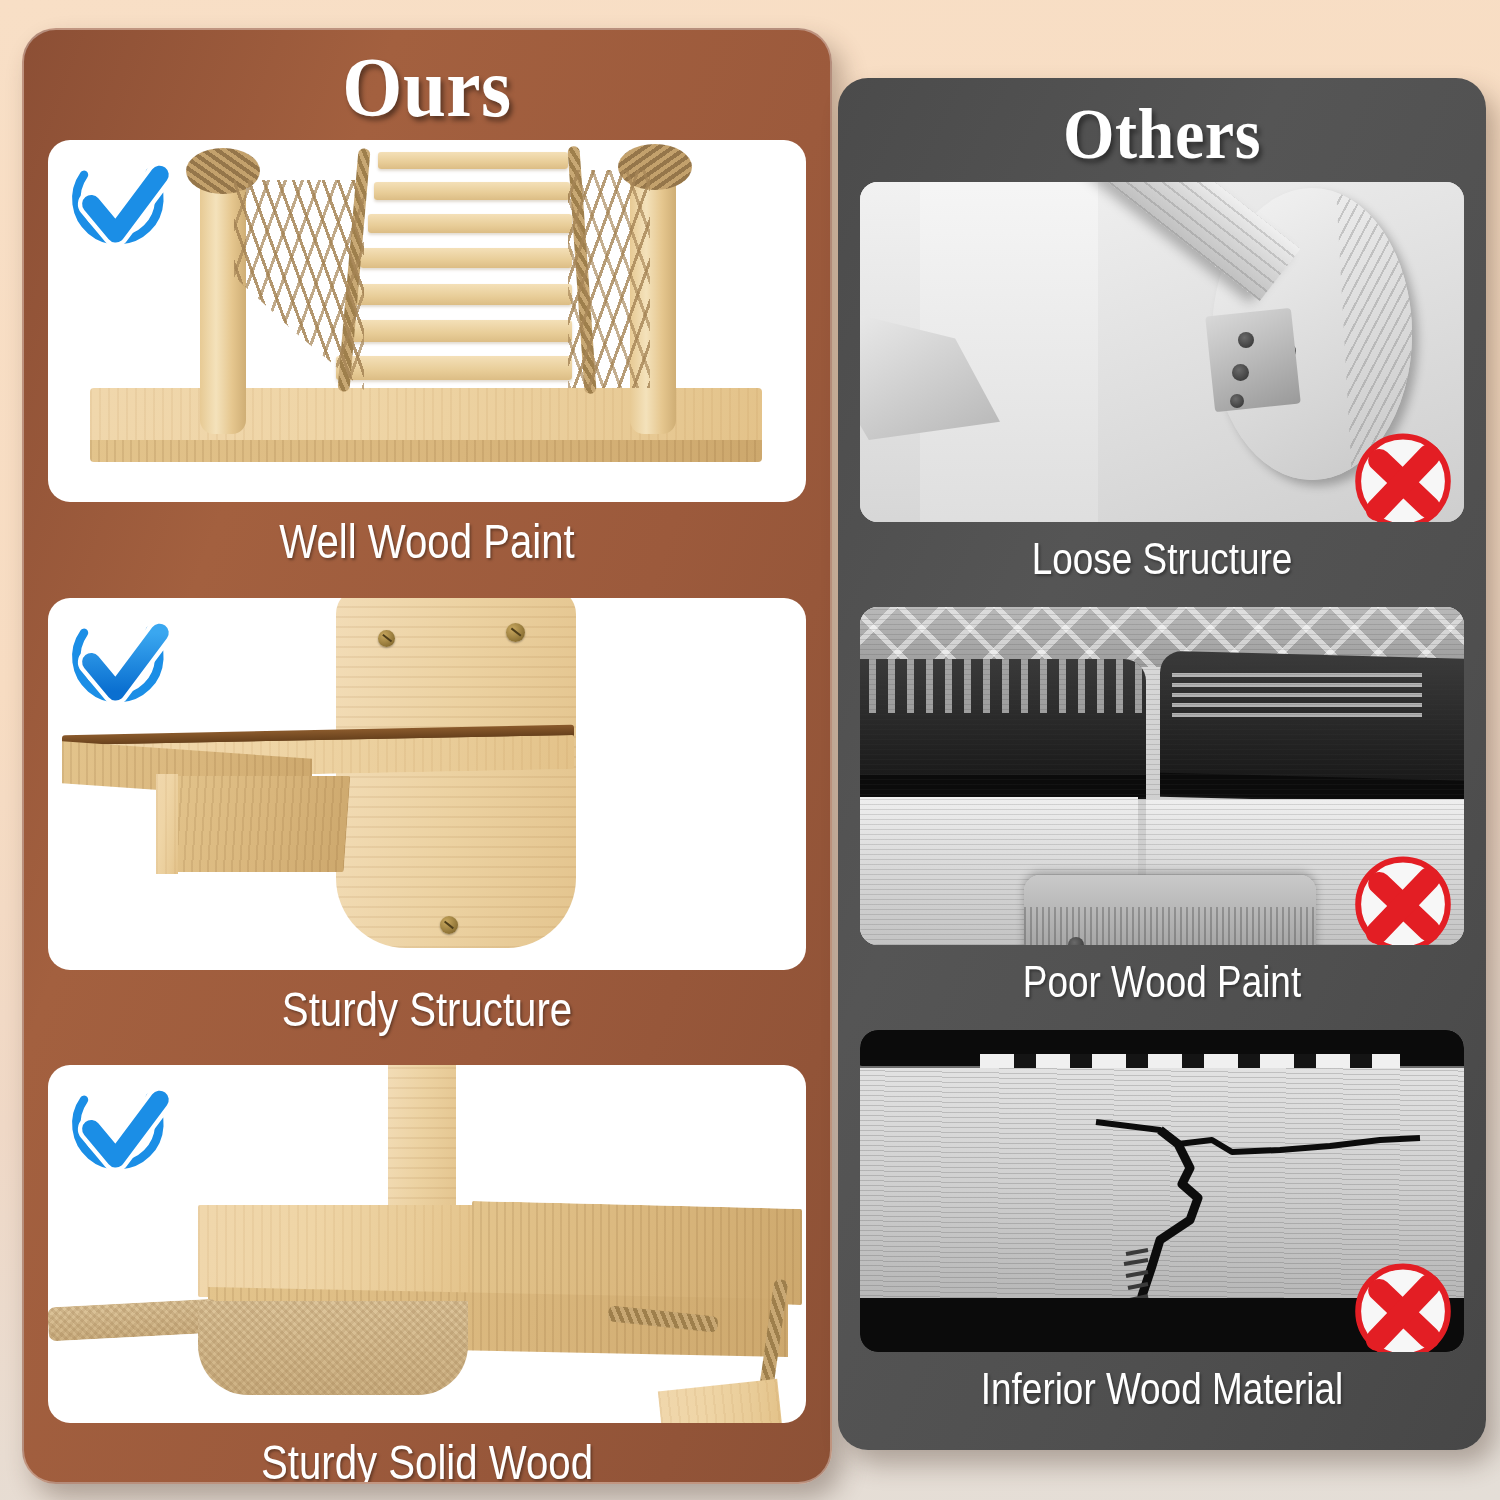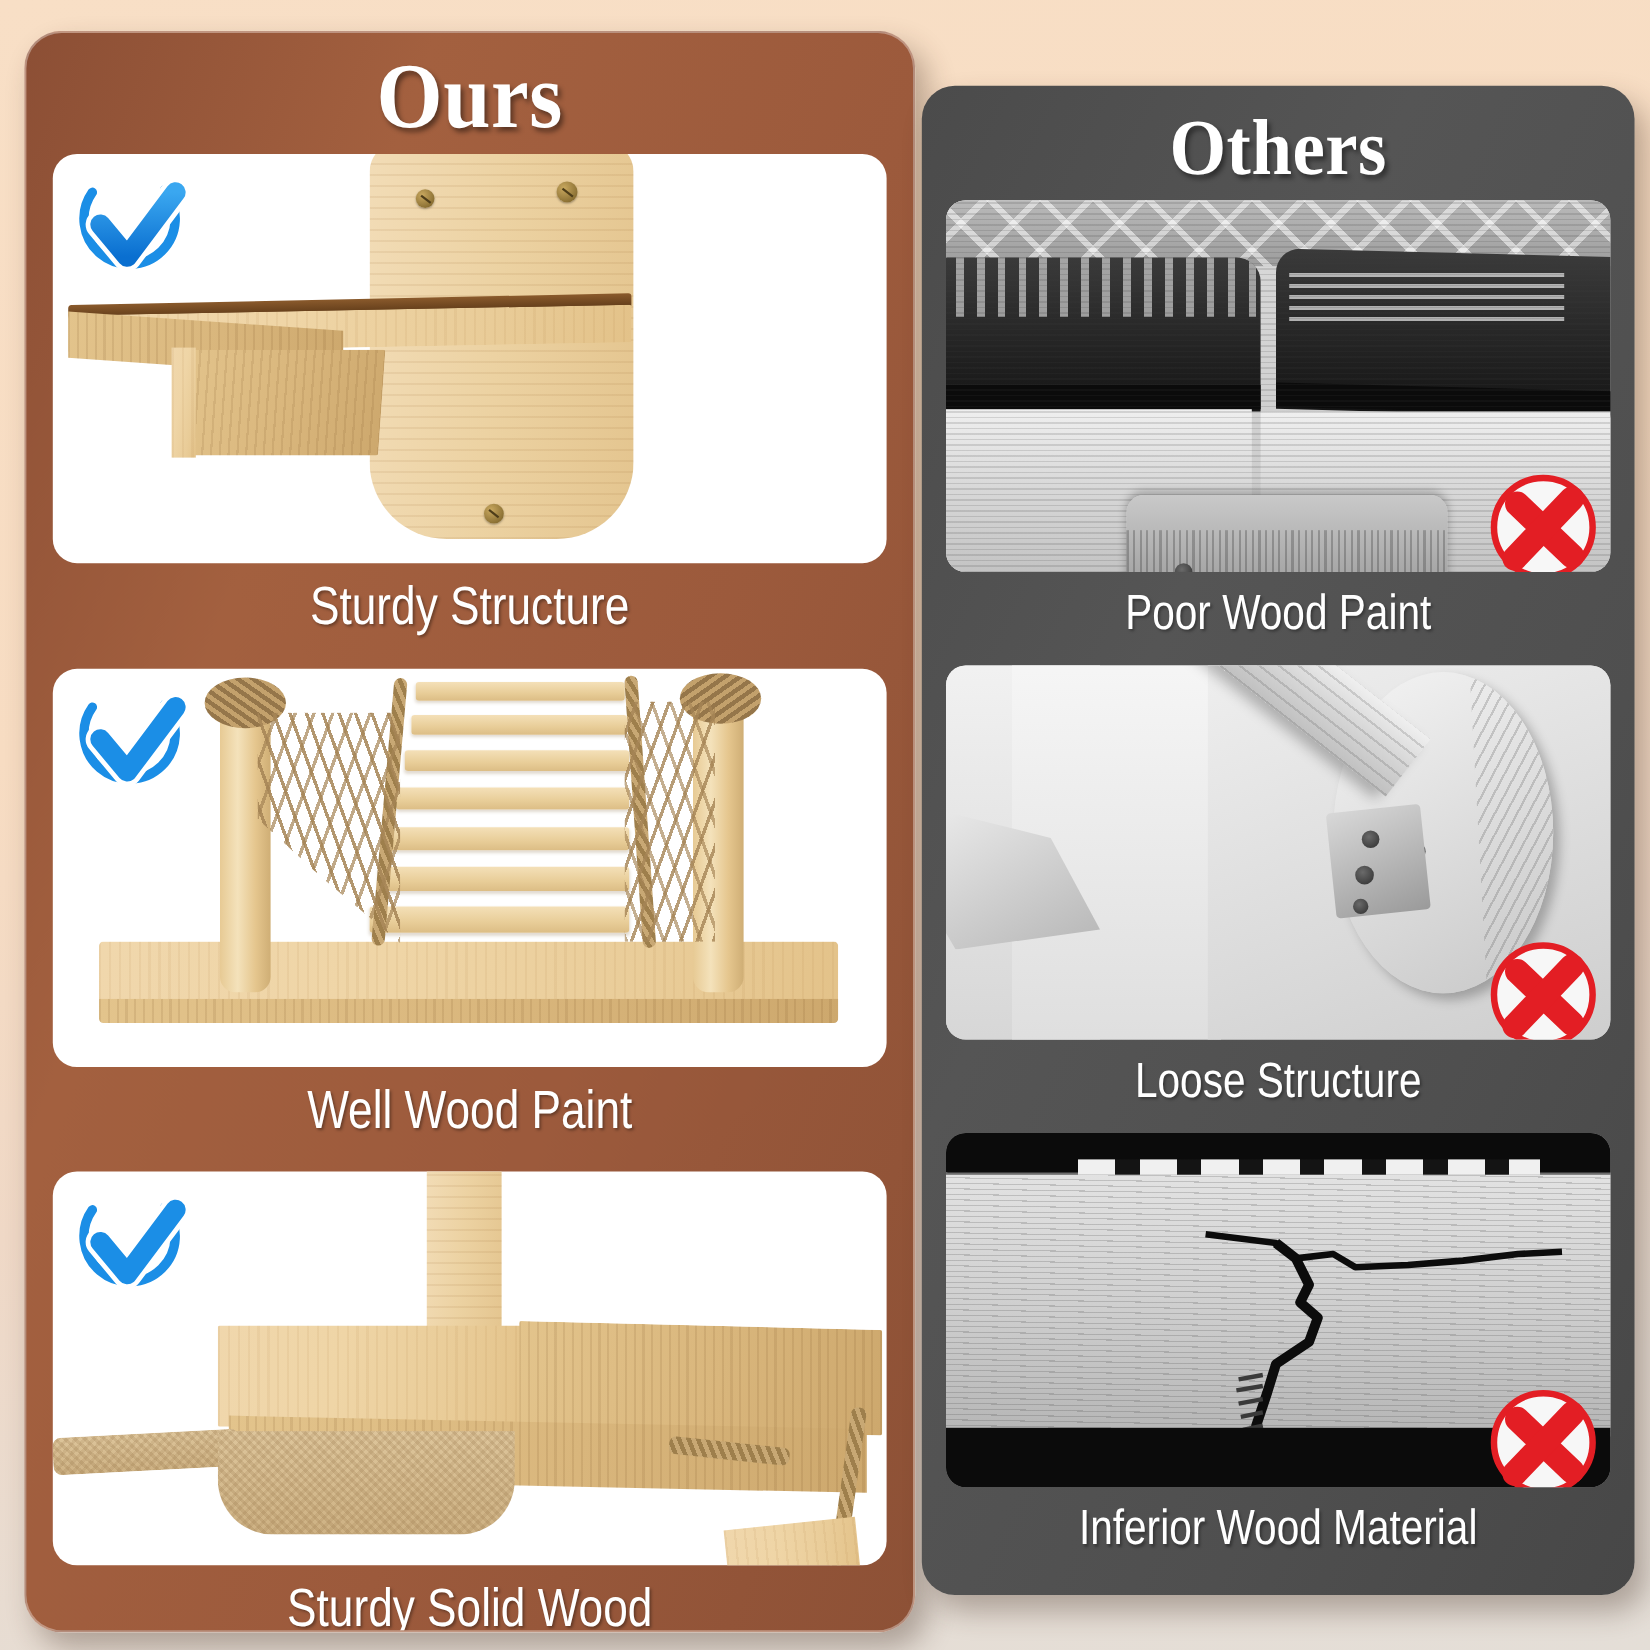--- a/index.html
+++ b/index.html
@@ -222,20 +222,68 @@
 
 <div class="stage">
 
   <section class="panel panel-ours">
 
     <div class="panel-title title-ours">Ours</div>
 
     <div class="card-list">
 
       <div class="card">
+        <div class="card-photo" style="height:362px">
+          <div class="scene">
+
+            <div class="wood" style="left:42px;top:248px;width:672px;height:72px;border-radius:4px;"></div>
+            <div class="wood wood-dark" style="left:42px;top:300px;width:672px;height:22px;border-radius:0 0 4px 4px;"></div>
+
+            <div class="post" style="left:152px;top:26px;width:46px;height:268px;"></div>
+            <div class="post" style="left:582px;top:22px;width:46px;height:272px;"></div>
+
+            <div style="position:absolute;left:138px;top:8px;width:74px;height:46px;border-radius:50%;
+                        background:repeating-linear-gradient(35deg,#c3a16c 0 4px,#95764a 4px 8px);"></div>
+            <div style="position:absolute;left:570px;top:4px;width:74px;height:46px;border-radius:50%;
+                        background:repeating-linear-gradient(-35deg,#c3a16c 0 4px,#95764a 4px 8px);"></div>
+
+            <div class="slat" style="left:330px;top:12px;width:190px;height:17px;"></div>
+            <div class="slat" style="left:326px;top:42px;width:196px;height:18px;"></div>
+            <div class="slat" style="left:320px;top:74px;width:204px;height:19px;"></div>
+            <div class="slat" style="left:312px;top:108px;width:212px;height:20px;"></div>
+            <div class="slat" style="left:304px;top:144px;width:220px;height:21px;"></div>
+            <div class="slat" style="left:296px;top:180px;width:228px;height:22px;"></div>
+            <div class="slat" style="left:288px;top:216px;width:236px;height:24px;"></div>
+
+            <div class="rope" style="left:300px;top:8px;width:12px;height:244px;transform:rotate(5deg);"></div>
+            <div class="rope" style="left:528px;top:6px;width:12px;height:248px;transform:rotate(-4deg);"></div>
+
+            <div style="position:absolute;left:186px;top:40px;width:130px;height:210px;
+                        background:
+                          repeating-linear-gradient(70deg, rgba(165,132,85,0.85) 0 3px, rgba(0,0,0,0) 3px 14px),
+                          repeating-linear-gradient(-70deg, rgba(165,132,85,0.7) 0 3px, rgba(0,0,0,0) 3px 16px);
+                        clip-path: polygon(0 0, 100% 0, 100% 100%, 46% 72%, 0 46%);"></div>
+
+            <div style="position:absolute;left:520px;top:30px;width:82px;height:218px;
+                        background:
+                          repeating-linear-gradient(-70deg, rgba(165,132,85,0.8) 0 3px, rgba(0,0,0,0) 3px 14px),
+                          repeating-linear-gradient(70deg, rgba(165,132,85,0.65) 0 3px, rgba(0,0,0,0) 3px 16px);"></div>
+          </div>
+          <div class="badge badge-check">
+            <svg viewBox="0 0 100 100" width="122" height="122" aria-hidden="true">
+              <path d="M18 22 A34 34 0 1 0 72 20" fill="none" stroke="#1b8ee6" stroke-width="7" stroke-linecap="round"></path>
+              <path d="M24 46 L44 70 L80 22" fill="none" stroke="#ffffff" stroke-width="22" stroke-linecap="round" stroke-linejoin="round"></path>
+              <path d="M24 46 L44 70 L80 22" fill="none" stroke="#1b8ee6" stroke-width="15" stroke-linecap="round" stroke-linejoin="round"></path>
+            </svg>
+          </div>
+        </div>
+        <div class="card-caption cap-ours">Well Wood Paint</div>
+      </div>
+
+      <div class="card">
         <div class="card-photo" style="height:372px">
           <div class="scene">
 
             <div class="wood grain-v" style="left:288px;top:-10px;width:240px;height:360px;border-radius:26px 26px 70px 70px;"></div>
             <div class="screw" style="left:330px;top:32px;width:17px;height:17px;"></div>
             <div class="screw" style="left:458px;top:25px;width:19px;height:19px;"></div>
             <div class="screw" style="left:392px;top:318px;width:18px;height:18px;"></div>
 
             <div style="position:absolute;left:14px;top:132px;width:512px;height:13px;border-radius:3px;
                         background:linear-gradient(180deg,#8a5a2c,#5e3a18);transform:skewY(-1.2deg);"></div>
@@ -258,147 +306,57 @@
               <path d="M18 22 A34 34 0 1 0 72 20" fill="none" stroke="#1b8ee6" stroke-width="7" stroke-linecap="round"></path>
               <path d="M24 46 L44 70 L80 22" fill="none" stroke="#ffffff" stroke-width="22" stroke-linecap="round" stroke-linejoin="round"></path>
               <path d="M24 46 L44 70 L80 22" fill="none" stroke="url(#bg1)" stroke-width="15" stroke-linecap="round" stroke-linejoin="round"></path>
             </svg>
           </div>
         </div>
         <div class="card-caption cap-ours">Sturdy Structure</div>
       </div>
 
       <div class="card">
-        <div class="card-photo" style="height:362px">
-          <div class="scene">
-
-            <div class="wood" style="left:42px;top:248px;width:672px;height:72px;border-radius:4px;"></div>
-            <div class="wood wood-dark" style="left:42px;top:300px;width:672px;height:22px;border-radius:0 0 4px 4px;"></div>
-
-            <div class="post" style="left:152px;top:26px;width:46px;height:268px;"></div>
-            <div class="post" style="left:582px;top:22px;width:46px;height:272px;"></div>
-
-            <div style="position:absolute;left:138px;top:8px;width:74px;height:46px;border-radius:50%;
-                        background:repeating-linear-gradient(35deg,#c3a16c 0 4px,#95764a 4px 8px);"></div>
-            <div style="position:absolute;left:570px;top:4px;width:74px;height:46px;border-radius:50%;
-                        background:repeating-linear-gradient(-35deg,#c3a16c 0 4px,#95764a 4px 8px);"></div>
-
-            <div class="slat" style="left:330px;top:12px;width:190px;height:17px;"></div>
-            <div class="slat" style="left:326px;top:42px;width:196px;height:18px;"></div>
-            <div class="slat" style="left:320px;top:74px;width:204px;height:19px;"></div>
-            <div class="slat" style="left:312px;top:108px;width:212px;height:20px;"></div>
-            <div class="slat" style="left:304px;top:144px;width:220px;height:21px;"></div>
-            <div class="slat" style="left:296px;top:180px;width:228px;height:22px;"></div>
-            <div class="slat" style="left:288px;top:216px;width:236px;height:24px;"></div>
-
-            <div class="rope" style="left:300px;top:8px;width:12px;height:244px;transform:rotate(5deg);"></div>
-            <div class="rope" style="left:528px;top:6px;width:12px;height:248px;transform:rotate(-4deg);"></div>
-
-            <div style="position:absolute;left:186px;top:40px;width:130px;height:210px;
-                        background:
-                          repeating-linear-gradient(70deg, rgba(165,132,85,0.85) 0 3px, rgba(0,0,0,0) 3px 14px),
-                          repeating-linear-gradient(-70deg, rgba(165,132,85,0.7) 0 3px, rgba(0,0,0,0) 3px 16px);
-                        clip-path: polygon(0 0, 100% 0, 100% 100%, 46% 72%, 0 46%);"></div>
-
-            <div style="position:absolute;left:520px;top:30px;width:82px;height:218px;
-                        background:
-                          repeating-linear-gradient(-70deg, rgba(165,132,85,0.8) 0 3px, rgba(0,0,0,0) 3px 14px),
-                          repeating-linear-gradient(70deg, rgba(165,132,85,0.65) 0 3px, rgba(0,0,0,0) 3px 16px);"></div>
+        <div class="card-photo" style="height:358px">
+          <div class="scene">
+
+            <div class="wood grain-v" style="left:340px;top:-6px;width:68px;height:160px;"></div>
+
+            <div class="wood" style="left:150px;top:140px;width:280px;height:92px;border-radius:2px;"></div>
+
+            <div class="wood wood-dark" style="left:424px;top:140px;width:330px;height:96px;border-radius:2px;transform:skewY(1.4deg);"></div>
+
+            <div class="wood wood-dark" style="left:160px;top:228px;width:580px;height:58px;transform:skewY(1.2deg);"></div>
+
+            <div class="burlap" style="left:0px;top:238px;width:170px;height:34px;transform:rotate(-3deg);"></div>
+            <div class="burlap" style="left:150px;top:236px;width:270px;height:94px;border-radius:0 0 50px 50px;"></div>
+
+            <div class="rope" style="left:716px;top:214px;width:14px;height:150px;transform:rotate(8deg);"></div>
+            <div class="rope" style="left:560px;top:246px;width:110px;height:16px;transform:rotate(6deg);"></div>
+            <div class="wood" style="left:612px;top:320px;width:120px;height:48px;transform:rotate(-6deg);"></div>
           </div>
           <div class="badge badge-check">
             <svg viewBox="0 0 100 100" width="122" height="122" aria-hidden="true">
               <path d="M18 22 A34 34 0 1 0 72 20" fill="none" stroke="#1b8ee6" stroke-width="7" stroke-linecap="round"></path>
               <path d="M24 46 L44 70 L80 22" fill="none" stroke="#ffffff" stroke-width="22" stroke-linecap="round" stroke-linejoin="round"></path>
               <path d="M24 46 L44 70 L80 22" fill="none" stroke="#1b8ee6" stroke-width="15" stroke-linecap="round" stroke-linejoin="round"></path>
             </svg>
           </div>
         </div>
-        <div class="card-caption cap-ours">Well Wood Paint</div>
-      </div>
-
-      <div class="card">
-        <div class="card-photo" style="height:358px">
-          <div class="scene">
-
-            <div class="wood grain-v" style="left:340px;top:-6px;width:68px;height:160px;"></div>
-
-            <div class="wood" style="left:150px;top:140px;width:280px;height:92px;border-radius:2px;"></div>
-
-            <div class="wood wood-dark" style="left:424px;top:140px;width:330px;height:96px;border-radius:2px;transform:skewY(1.4deg);"></div>
-
-            <div class="wood wood-dark" style="left:160px;top:228px;width:580px;height:58px;transform:skewY(1.2deg);"></div>
-
-            <div class="burlap" style="left:0px;top:238px;width:170px;height:34px;transform:rotate(-3deg);"></div>
-            <div class="burlap" style="left:150px;top:236px;width:270px;height:94px;border-radius:0 0 50px 50px;"></div>
-
-            <div class="rope" style="left:716px;top:214px;width:14px;height:150px;transform:rotate(8deg);"></div>
-            <div class="rope" style="left:560px;top:246px;width:110px;height:16px;transform:rotate(6deg);"></div>
-            <div class="wood" style="left:612px;top:320px;width:120px;height:48px;transform:rotate(-6deg);"></div>
-          </div>
-          <div class="badge badge-check">
-            <svg viewBox="0 0 100 100" width="122" height="122" aria-hidden="true">
-              <path d="M18 22 A34 34 0 1 0 72 20" fill="none" stroke="#1b8ee6" stroke-width="7" stroke-linecap="round"></path>
-              <path d="M24 46 L44 70 L80 22" fill="none" stroke="#ffffff" stroke-width="22" stroke-linecap="round" stroke-linejoin="round"></path>
-              <path d="M24 46 L44 70 L80 22" fill="none" stroke="#1b8ee6" stroke-width="15" stroke-linecap="round" stroke-linejoin="round"></path>
-            </svg>
-          </div>
-        </div>
         <div class="card-caption cap-ours">Sturdy Solid Wood</div>
       </div>
 
     </div>
   </section>
 
   <section class="panel panel-others">
 
     <div class="panel-title title-others">Others</div>
 
     <div class="card-list" style="padding:0 22px">
-
-      <div class="card" style="margin-bottom:10px">
-        <div class="card-photo grey" style="height:338px">
-          <div class="scene">
-            <div class="g-bg"></div>
-
-            <div class="g-chevron" style="position:absolute;left:0;top:0;width:100%;height:60px;"></div>
-
-            <div class="g-dark" style="left:-10px;top:52px;width:296px;height:140px;border-radius:0 22px 0 0;"></div>
-            <div style="position:absolute;left:-10px;top:52px;width:296px;height:54px;
-                        background:repeating-linear-gradient(90deg, rgba(235,235,235,0.8) 0 7px, rgba(0,0,0,0) 7px 19px);
-                        opacity:0.75;border-radius:0 22px 0 0;"></div>
-
-            <div class="g-dark" style="left:300px;top:48px;width:330px;height:146px;border-radius:22px 0 0 0;transform:skewY(1.5deg);"></div>
-            <div style="position:absolute;left:312px;top:62px;width:250px;height:48px;
-                        background:repeating-linear-gradient(0deg, rgba(240,240,240,0.85) 0 4px, rgba(0,0,0,0) 4px 10px);
-                        opacity:0.8;"></div>
-
-            <div class="g-black" style="left:-10px;top:168px;width:296px;height:22px;"></div>
-            <div class="g-black" style="left:300px;top:170px;width:330px;height:22px;transform:skewY(1.5deg);"></div>
-
-            <div class="g-plank" style="left:-10px;top:190px;width:288px;height:160px;"></div>
-            <div class="g-plank" style="left:286px;top:192px;width:344px;height:158px;"></div>
-            <div class="g-grain"></div>
-
-            <div style="position:absolute;left:164px;top:268px;width:292px;height:90px;border-radius:16px 16px 0 0;
-                        background:linear-gradient(180deg,#c9c9c9,#9d9d9d);
-                        box-shadow:0 -3px 8px rgba(0,0,0,0.25);"></div>
-            <div style="position:absolute;left:164px;top:300px;width:292px;height:58px;
-                        background:repeating-linear-gradient(90deg, rgba(60,60,60,0.32) 0 2px, rgba(0,0,0,0) 2px 6px);"></div>
-            <div class="g-hole" style="left:208px;top:330px;width:16px;height:16px;"></div>
-          </div>
-          <div class="badge badge-x">
-            <svg viewBox="0 0 100 100" width="118" height="118" aria-hidden="true">
-              <circle cx="50" cy="52" r="38" fill="#f7f7f7" stroke="#e31e24" stroke-width="5"></circle>
-              <path d="M30 34 L72 74" stroke="#e31e24" stroke-width="19" stroke-linecap="round"></path>
-              <path d="M72 30 L28 76" stroke="#e31e24" stroke-width="19" stroke-linecap="round"></path>
-            </svg>
-          </div>
-        </div>
-        <div class="card-caption cap-others">Poor Wood Paint</div>
-      </div>
 
       <div class="card" style="margin-bottom:10px">
         <div class="card-photo grey" style="height:340px">
           <div class="scene">
             <div class="g-bg"></div>
             <div class="g-panel" style="left:-10px;top:-10px;width:150px;height:360px;"></div>
             <div class="g-panel" style="left:60px;top:-10px;width:190px;height:360px;background:linear-gradient(180deg,#f6f6f6,#dedede);"></div>
             <div class="g-panel" style="left:238px;top:-10px;width:380px;height:360px;background:linear-gradient(160deg,#efefef,#cdcdcd);"></div>
 
             <div style="position:absolute;left:352px;top:6px;width:200px;height:292px;border-radius:50%;
@@ -430,49 +388,91 @@
             <svg viewBox="0 0 100 100" width="118" height="118" aria-hidden="true">
               <circle cx="50" cy="52" r="38" fill="#f7f7f7" stroke="#e31e24" stroke-width="5"></circle>
               <path d="M30 34 L72 74" stroke="#e31e24" stroke-width="19" stroke-linecap="round"></path>
               <path d="M72 30 L28 76" stroke="#e31e24" stroke-width="19" stroke-linecap="round"></path>
             </svg>
           </div>
         </div>
         <div class="card-caption cap-others">Loose Structure</div>
       </div>
 
-      <div class="card" style="margin-bottom:6px">
-        <div class="card-photo grey" style="height:322px">
-          <div class="scene">
-            <div class="g-bg" style="background:#6d6d6d;"></div>
-
-            <div class="g-black" style="left:-10px;top:-6px;width:640px;height:42px;border-radius:0 0 14px 14px;"></div>
-            <div style="position:absolute;left:120px;top:24px;width:420px;height:14px;
-                        background:repeating-linear-gradient(90deg,#f0f0f0 0 34px,#141414 34px 56px);"></div>
-
-            <div class="g-plank" style="left:-6px;top:38px;width:626px;height:238px;
-                                        background:linear-gradient(180deg,#e2e2e2 0%,#cfcfcf 50%,#b5b5b5 100%);"></div>
-            <div style="position:absolute;left:-6px;top:38px;width:626px;height:238px;
-                        background:repeating-linear-gradient(1deg, rgba(70,70,70,0.22) 0 1px, rgba(0,0,0,0) 1px 5px);"></div>
-
-            <svg style="position:absolute;left:0;top:30px;width:640px;height:260px;" viewBox="0 0 640 260" aria-hidden="true">
-              <path d="M236 62 L300 70 L318 84 L352 80 L372 92 L420 90 L470 86 L520 80 L560 78" stroke="#0c0c0c" stroke-width="6" fill="none" stroke-linejoin="round"></path>
-              <path d="M300 70 L318 84 L330 108 L322 124 L338 138 L330 160 L300 180 L292 206 L282 236 L284 258" stroke="#0c0c0c" stroke-width="9" fill="none" stroke-linejoin="round"></path>
-              <path d="M288 190 L266 194 M288 200 L264 204 M288 212 L266 216 M288 224 L268 228 M288 236 L270 240" stroke="#3a3a3a" stroke-width="4" fill="none"></path>
-            </svg>
-
-            <div class="g-black" style="left:-10px;top:268px;width:640px;height:60px;"></div>
+      <div class="card" style="margin-bottom:10px">
+        <div class="card-photo grey" style="height:338px">
+          <div class="scene">
+            <div class="g-bg"></div>
+
+            <div class="g-chevron" style="position:absolute;left:0;top:0;width:100%;height:60px;"></div>
+
+            <div class="g-dark" style="left:-10px;top:52px;width:296px;height:140px;border-radius:0 22px 0 0;"></div>
+            <div style="position:absolute;left:-10px;top:52px;width:296px;height:54px;
+                        background:repeating-linear-gradient(90deg, rgba(235,235,235,0.8) 0 7px, rgba(0,0,0,0) 7px 19px);
+                        opacity:0.75;border-radius:0 22px 0 0;"></div>
+
+            <div class="g-dark" style="left:300px;top:48px;width:330px;height:146px;border-radius:22px 0 0 0;transform:skewY(1.5deg);"></div>
+            <div style="position:absolute;left:312px;top:62px;width:250px;height:48px;
+                        background:repeating-linear-gradient(0deg, rgba(240,240,240,0.85) 0 4px, rgba(0,0,0,0) 4px 10px);
+                        opacity:0.8;"></div>
+
+            <div class="g-black" style="left:-10px;top:168px;width:296px;height:22px;"></div>
+            <div class="g-black" style="left:300px;top:170px;width:330px;height:22px;transform:skewY(1.5deg);"></div>
+
+            <div class="g-plank" style="left:-10px;top:190px;width:288px;height:160px;"></div>
+            <div class="g-plank" style="left:286px;top:192px;width:344px;height:158px;"></div>
+            <div class="g-grain"></div>
+
+            <div style="position:absolute;left:164px;top:268px;width:292px;height:90px;border-radius:16px 16px 0 0;
+                        background:linear-gradient(180deg,#c9c9c9,#9d9d9d);
+                        box-shadow:0 -3px 8px rgba(0,0,0,0.25);"></div>
+            <div style="position:absolute;left:164px;top:300px;width:292px;height:58px;
+                        background:repeating-linear-gradient(90deg, rgba(60,60,60,0.32) 0 2px, rgba(0,0,0,0) 2px 6px);"></div>
+            <div class="g-hole" style="left:208px;top:330px;width:16px;height:16px;"></div>
           </div>
           <div class="badge badge-x">
             <svg viewBox="0 0 100 100" width="118" height="118" aria-hidden="true">
               <circle cx="50" cy="52" r="38" fill="#f7f7f7" stroke="#e31e24" stroke-width="5"></circle>
               <path d="M30 34 L72 74" stroke="#e31e24" stroke-width="19" stroke-linecap="round"></path>
               <path d="M72 30 L28 76" stroke="#e31e24" stroke-width="19" stroke-linecap="round"></path>
             </svg>
           </div>
         </div>
+        <div class="card-caption cap-others">Poor Wood Paint</div>
+      </div>
+
+      <div class="card" style="margin-bottom:6px">
+        <div class="card-photo grey" style="height:322px">
+          <div class="scene">
+            <div class="g-bg" style="background:#6d6d6d;"></div>
+
+            <div class="g-black" style="left:-10px;top:-6px;width:640px;height:42px;border-radius:0 0 14px 14px;"></div>
+            <div style="position:absolute;left:120px;top:24px;width:420px;height:14px;
+                        background:repeating-linear-gradient(90deg,#f0f0f0 0 34px,#141414 34px 56px);"></div>
+
+            <div class="g-plank" style="left:-6px;top:38px;width:626px;height:238px;
+                                        background:linear-gradient(180deg,#e2e2e2 0%,#cfcfcf 50%,#b5b5b5 100%);"></div>
+            <div style="position:absolute;left:-6px;top:38px;width:626px;height:238px;
+                        background:repeating-linear-gradient(1deg, rgba(70,70,70,0.22) 0 1px, rgba(0,0,0,0) 1px 5px);"></div>
+
+            <svg style="position:absolute;left:0;top:30px;width:640px;height:260px;" viewBox="0 0 640 260" aria-hidden="true">
+              <path d="M236 62 L300 70 L318 84 L352 80 L372 92 L420 90 L470 86 L520 80 L560 78" stroke="#0c0c0c" stroke-width="6" fill="none" stroke-linejoin="round"></path>
+              <path d="M300 70 L318 84 L330 108 L322 124 L338 138 L330 160 L300 180 L292 206 L282 236 L284 258" stroke="#0c0c0c" stroke-width="9" fill="none" stroke-linejoin="round"></path>
+              <path d="M288 190 L266 194 M288 200 L264 204 M288 212 L266 216 M288 224 L268 228 M288 236 L270 240" stroke="#3a3a3a" stroke-width="4" fill="none"></path>
+            </svg>
+
+            <div class="g-black" style="left:-10px;top:268px;width:640px;height:60px;"></div>
+          </div>
+          <div class="badge badge-x">
+            <svg viewBox="0 0 100 100" width="118" height="118" aria-hidden="true">
+              <circle cx="50" cy="52" r="38" fill="#f7f7f7" stroke="#e31e24" stroke-width="5"></circle>
+              <path d="M30 34 L72 74" stroke="#e31e24" stroke-width="19" stroke-linecap="round"></path>
+              <path d="M72 30 L28 76" stroke="#e31e24" stroke-width="19" stroke-linecap="round"></path>
+            </svg>
+          </div>
+        </div>
         <div class="card-caption cap-others">Inferior Wood Material</div>
       </div>
 
     </div>
   </section>
 
 </div>
 
 </body></html>

